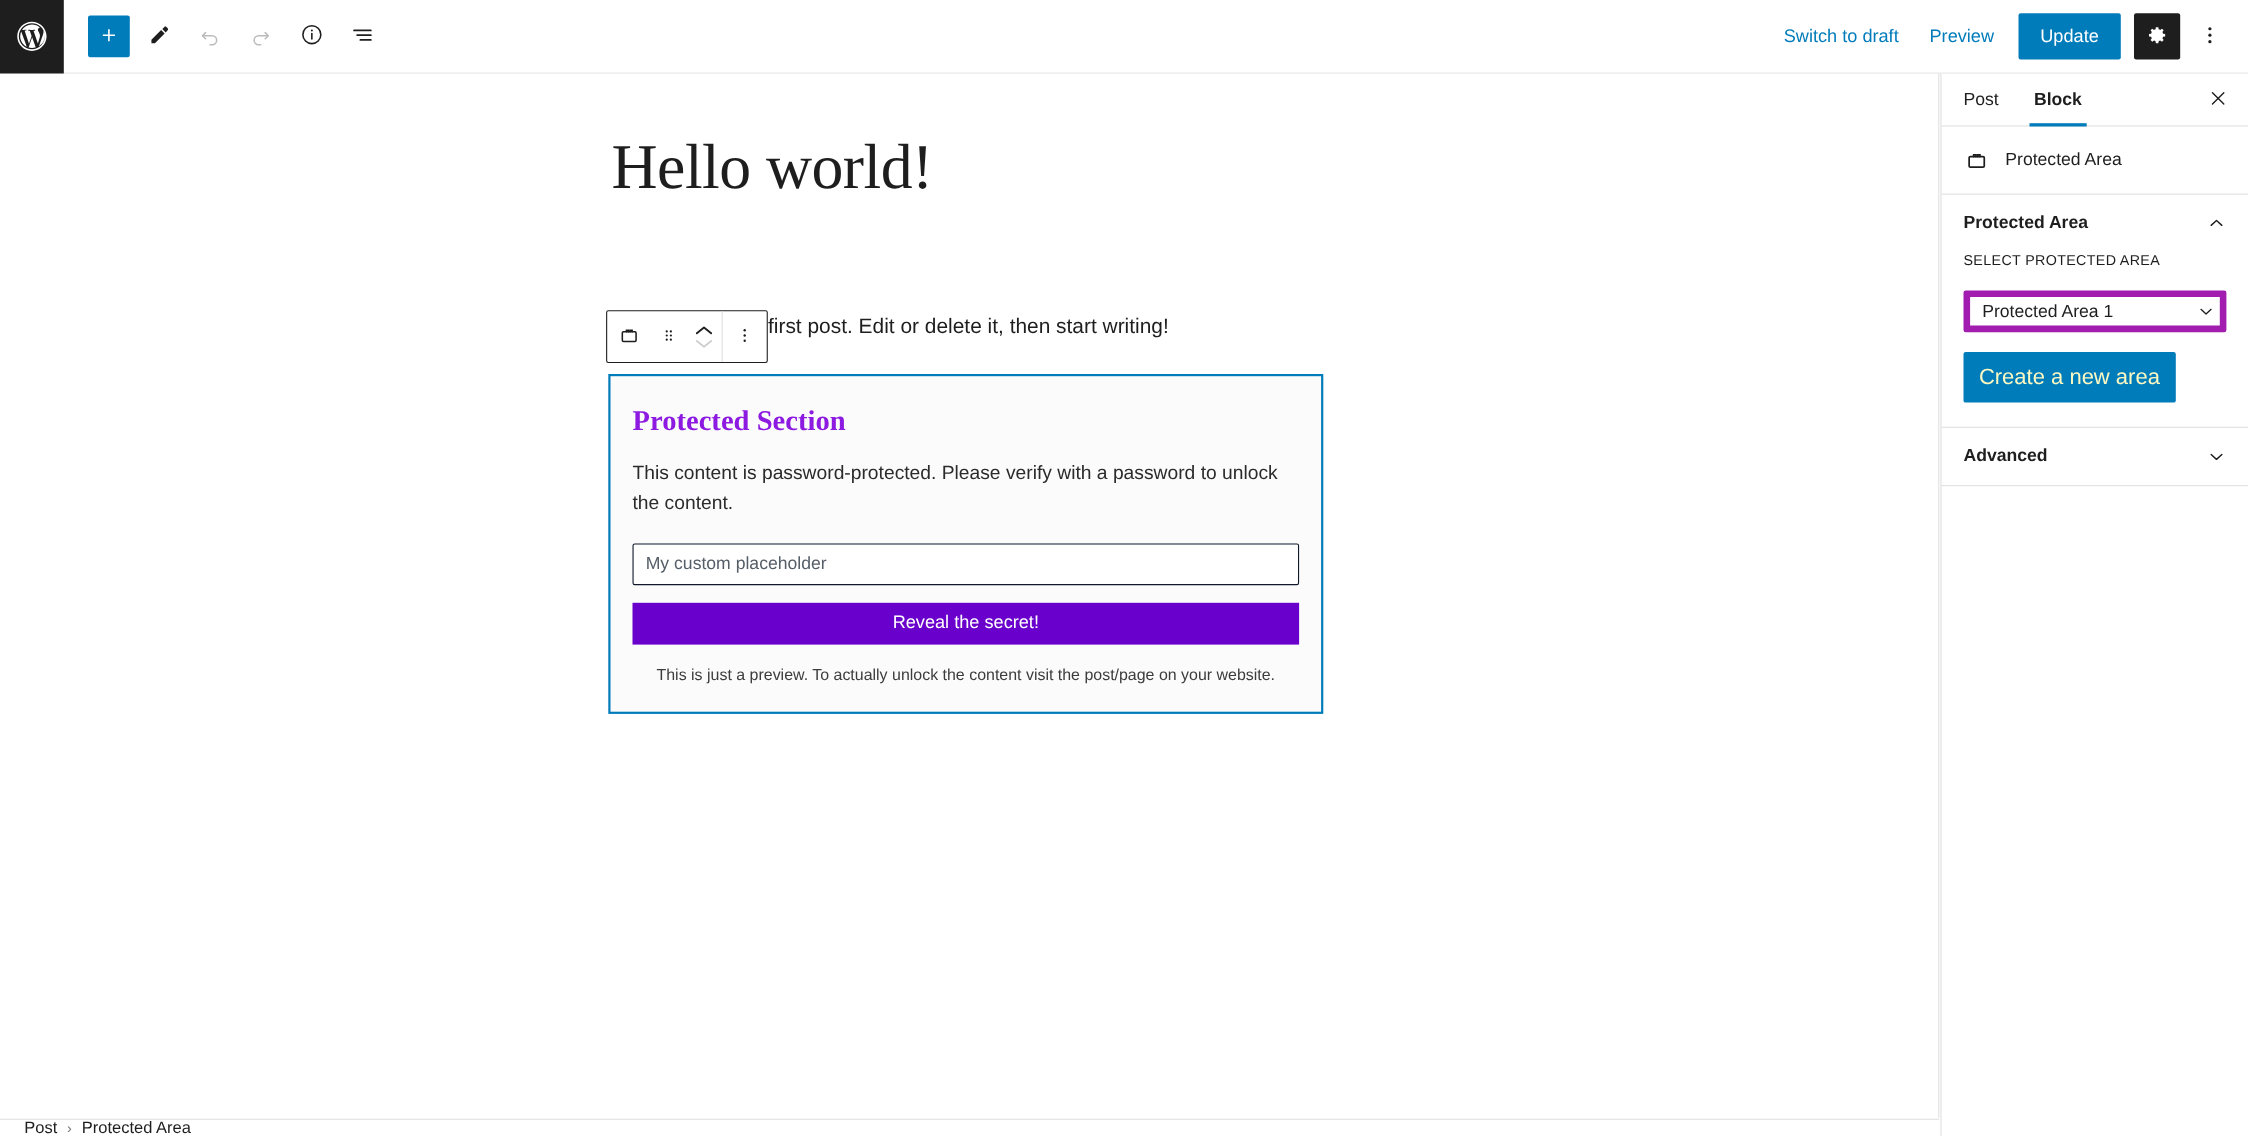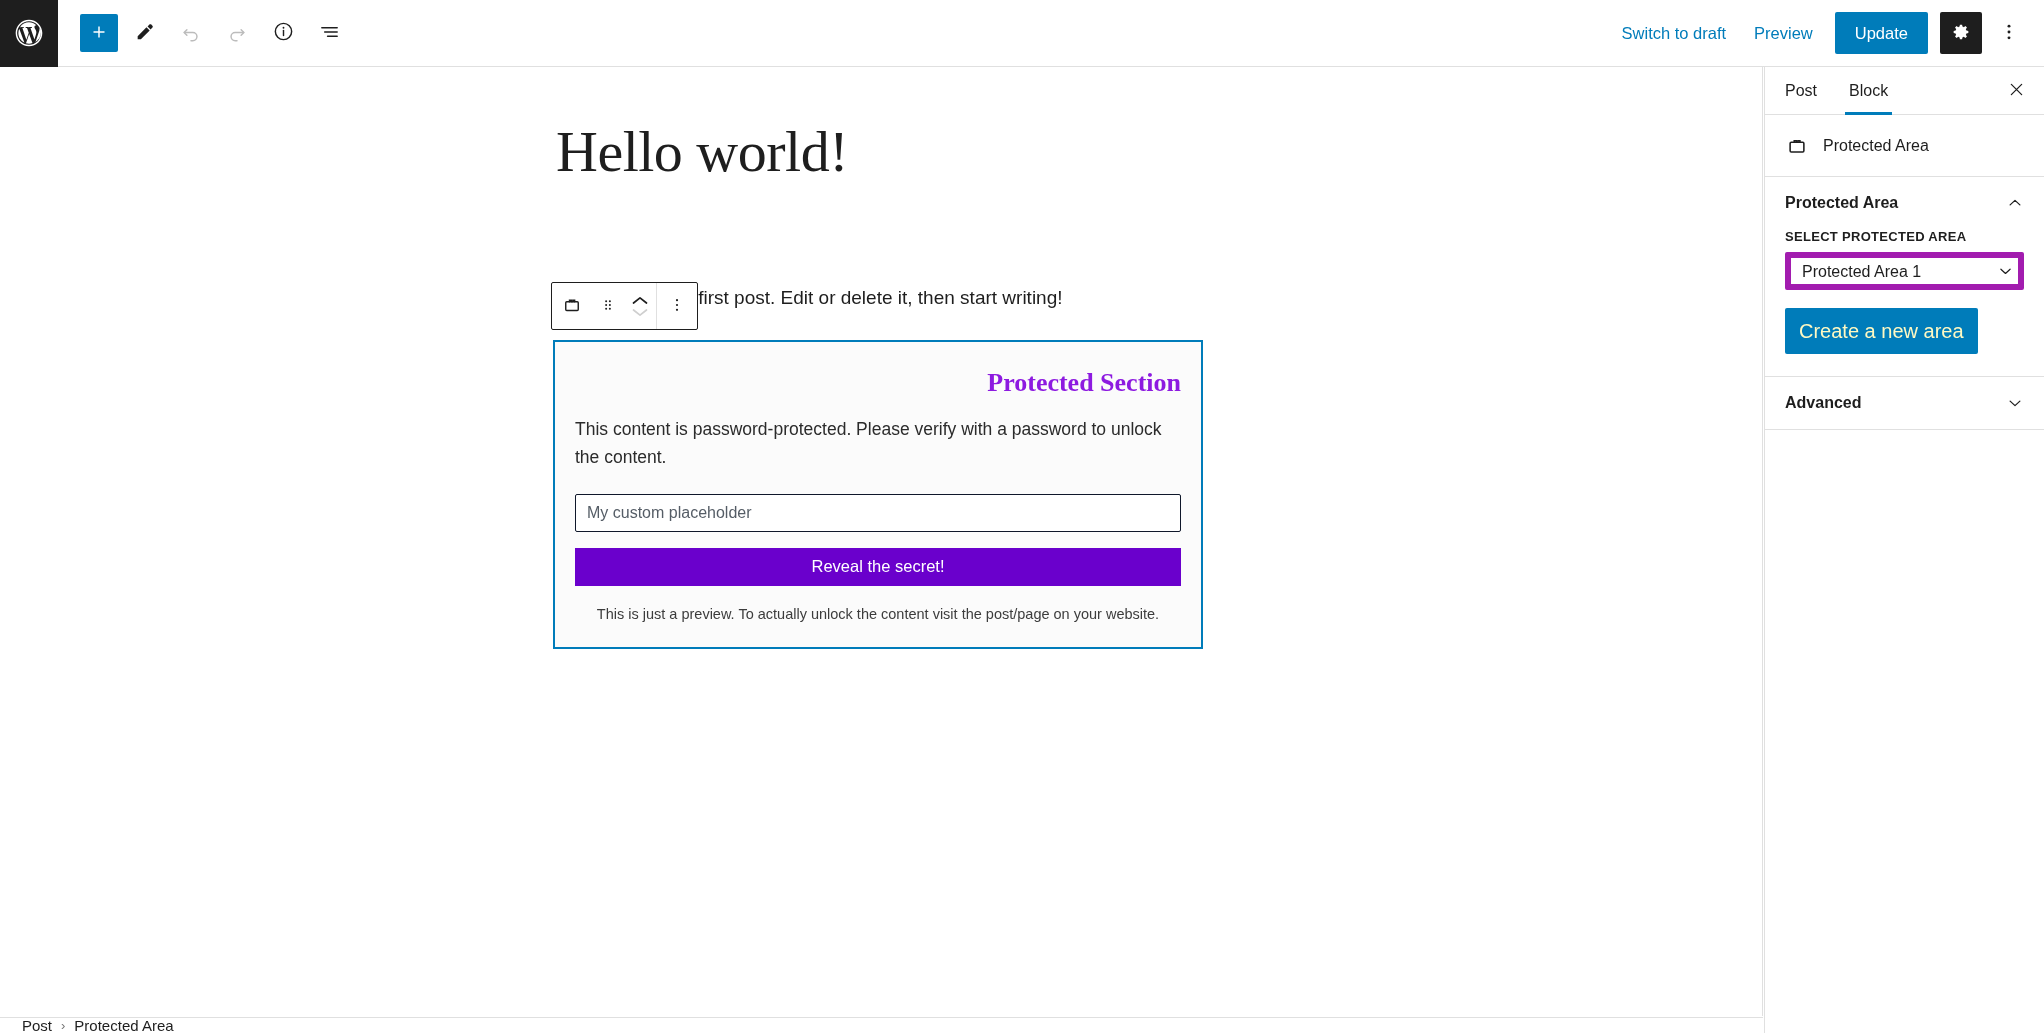--- a/index.html
+++ b/index.html
@@ -204,21 +204,20 @@
     padding: 26px 20px 22px 20px;
   }
 
   .protected-heading {
     font-family: "Liberation Serif", serif;
     font-size: 26px;
     font-weight: 700;
     color: #8d1ae0;
     margin-bottom: 17px;
     letter-spacing: 0px;
-    text-align: right;
   }
 
   .protected-desc {
     font-size: 17.5px;
     line-height: 1.62;
     color: #2b2b2b;
     margin-bottom: 22px;
     max-width: 600px;
   }
 
@@ -307,21 +306,21 @@
     border: none;
     font-size: 16px;
     font-family: "Liberation Sans", sans-serif;
     color: #1e1e1e;
     padding: 0 16px;
     cursor: pointer;
     position: relative;
     display: flex;
     align-items: center;
   }
-  .sidebar-tab.is-active { font-weight: 400; }
+  .sidebar-tab.is-active { font-weight: 700; }
   .sidebar-tab.is-active::after {
     content: "";
     position: absolute;
     left: 12px; right: 12px; bottom: -1px;
     height: 3px;
     background: #007cba;
   }
   .sidebar-tabs-spacer { flex: 1 1 auto; }
   .sidebar-close-btn {
     width: 36px;
@@ -366,26 +365,26 @@
     font-size: 16px;
     font-weight: 700;
     color: #1e1e1e;
   }
   .panel-chevron { color: #1e1e1e; display: flex; }
 
   .panel-content { padding: 0 20px 22px 20px; }
 
   .field-label {
     font-size: 13px;
-    font-weight: 700;
+    font-weight: 400;
     letter-spacing: 0.3px;
     color: #1e1e1e;
     text-transform: uppercase;
     display: block;
-    margin-bottom: 8px;
+    margin-bottom: 20px;
   }
 
   .select-wrap { position: relative; }
   .area-select {
     width: 100%;
     height: 38px;
     border: 6px solid #a21caf;
     border-radius: 2px;
     background: #ffffff;
     font-size: 16px;

